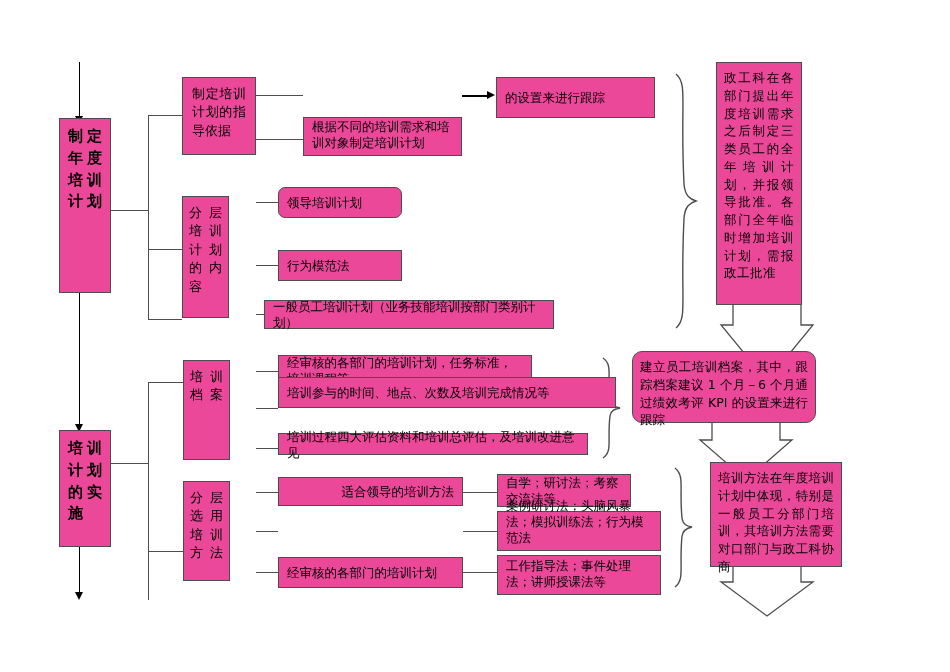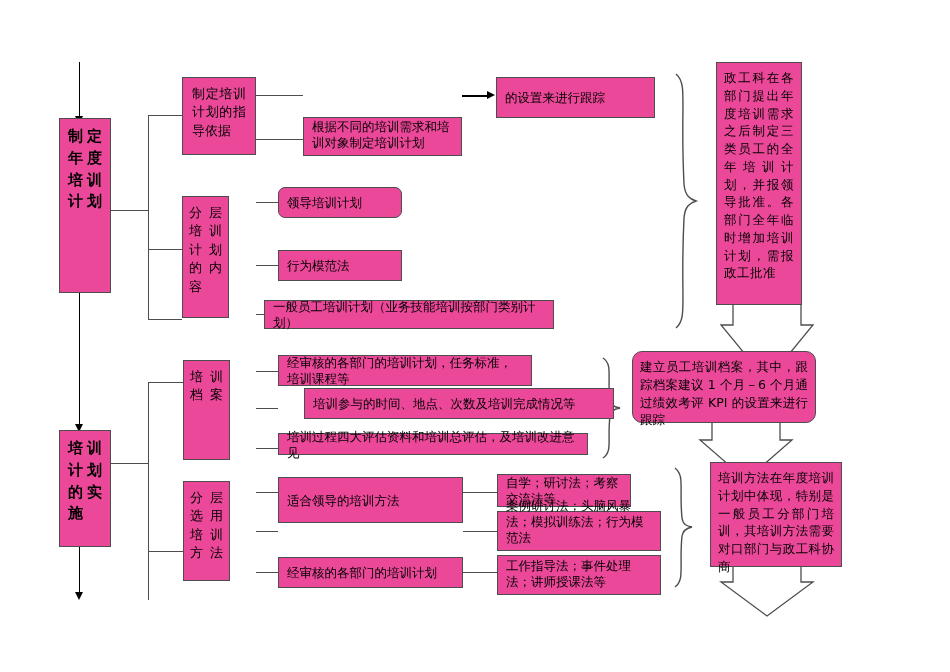--- a/index.html
+++ b/index.html
@@ -290,21 +290,21 @@
     </div>
     <div class="row" style="padding:0 6px;">
       <span>档</span>
         <span>案</span>
     </div>
   </div>
 
   <div class="box tbox mid" style="left:278px; top:355px; width:254px; height:31px;">
     <span>经审核的各部门的培训计划，任务标准，培训课程等</span>
   </div>
-  <div class="box tbox mid" style="left:278px; top:388px; width:310px; height:31px;margin-left:26px;">
+  <div class="box tbox mid" style="left:278px; top:377px; width:338px; height:31px;">
     <span>培训参与的时间、地点、次数及培训完成情况等</span>
   </div>
   <div class="box tbox mid" style="left:278px; top:433px; width:310px; height:22px;">
     <span>培训过程四大评估资料和培训总评估，及培训改进意见</span>
   </div>
 
   <div class="box jbox" style="left:632px; top:351px; width:184px; height:72px;border-radius:10px;">
     <span>建立员工培训档案，其中，跟踪档案建议 1 个月－6 个月通过绩效考评 KPI 的设置来进行跟踪</span>
   </div>
 
@@ -320,21 +320,21 @@
     <div class="row" style="padding:0 6px;">
       <span>培</span>
         <span>训</span>
     </div>
     <div class="row" style="padding:0 6px;">
       <span>方</span>
         <span>法</span>
     </div>
   </div>
 
-  <div class="box tbox mid" style="left:278px; top:477px; width:185px; height:46px;">
+  <div class="box tbox mid" style="left:278px; top:477px; width:185px; height:29px;justify-content:flex-end;">
     <span>适合领导的培训方法</span>
   </div>
   <div class="box tbox mid" style="left:278px; top:557px; width:185px; height:31px;">
     <span>经审核的各部门的培训计划</span>
   </div>
 
   <div class="box tbox mid" style="left:497px; top:474px; width:134px; height:33px;">
     <span>自学；研讨法；考察交流法等</span>
   </div>
   <div class="box tbox" style="left:497px; top:511px; width:164px; height:40px;">

